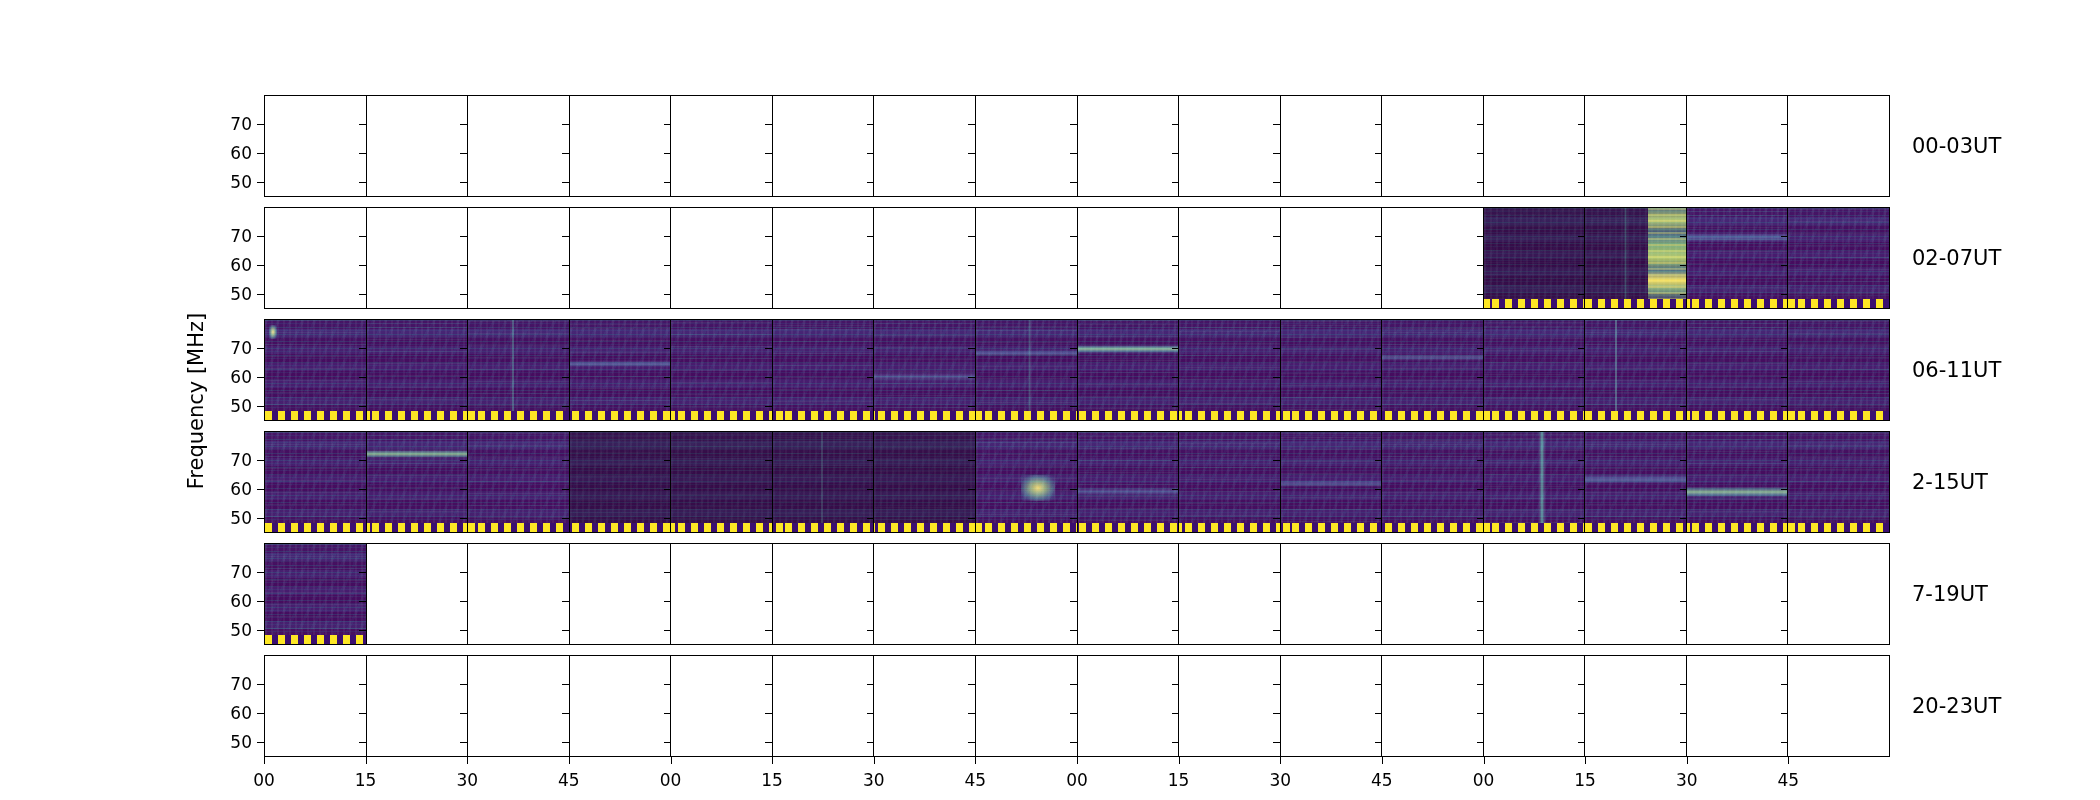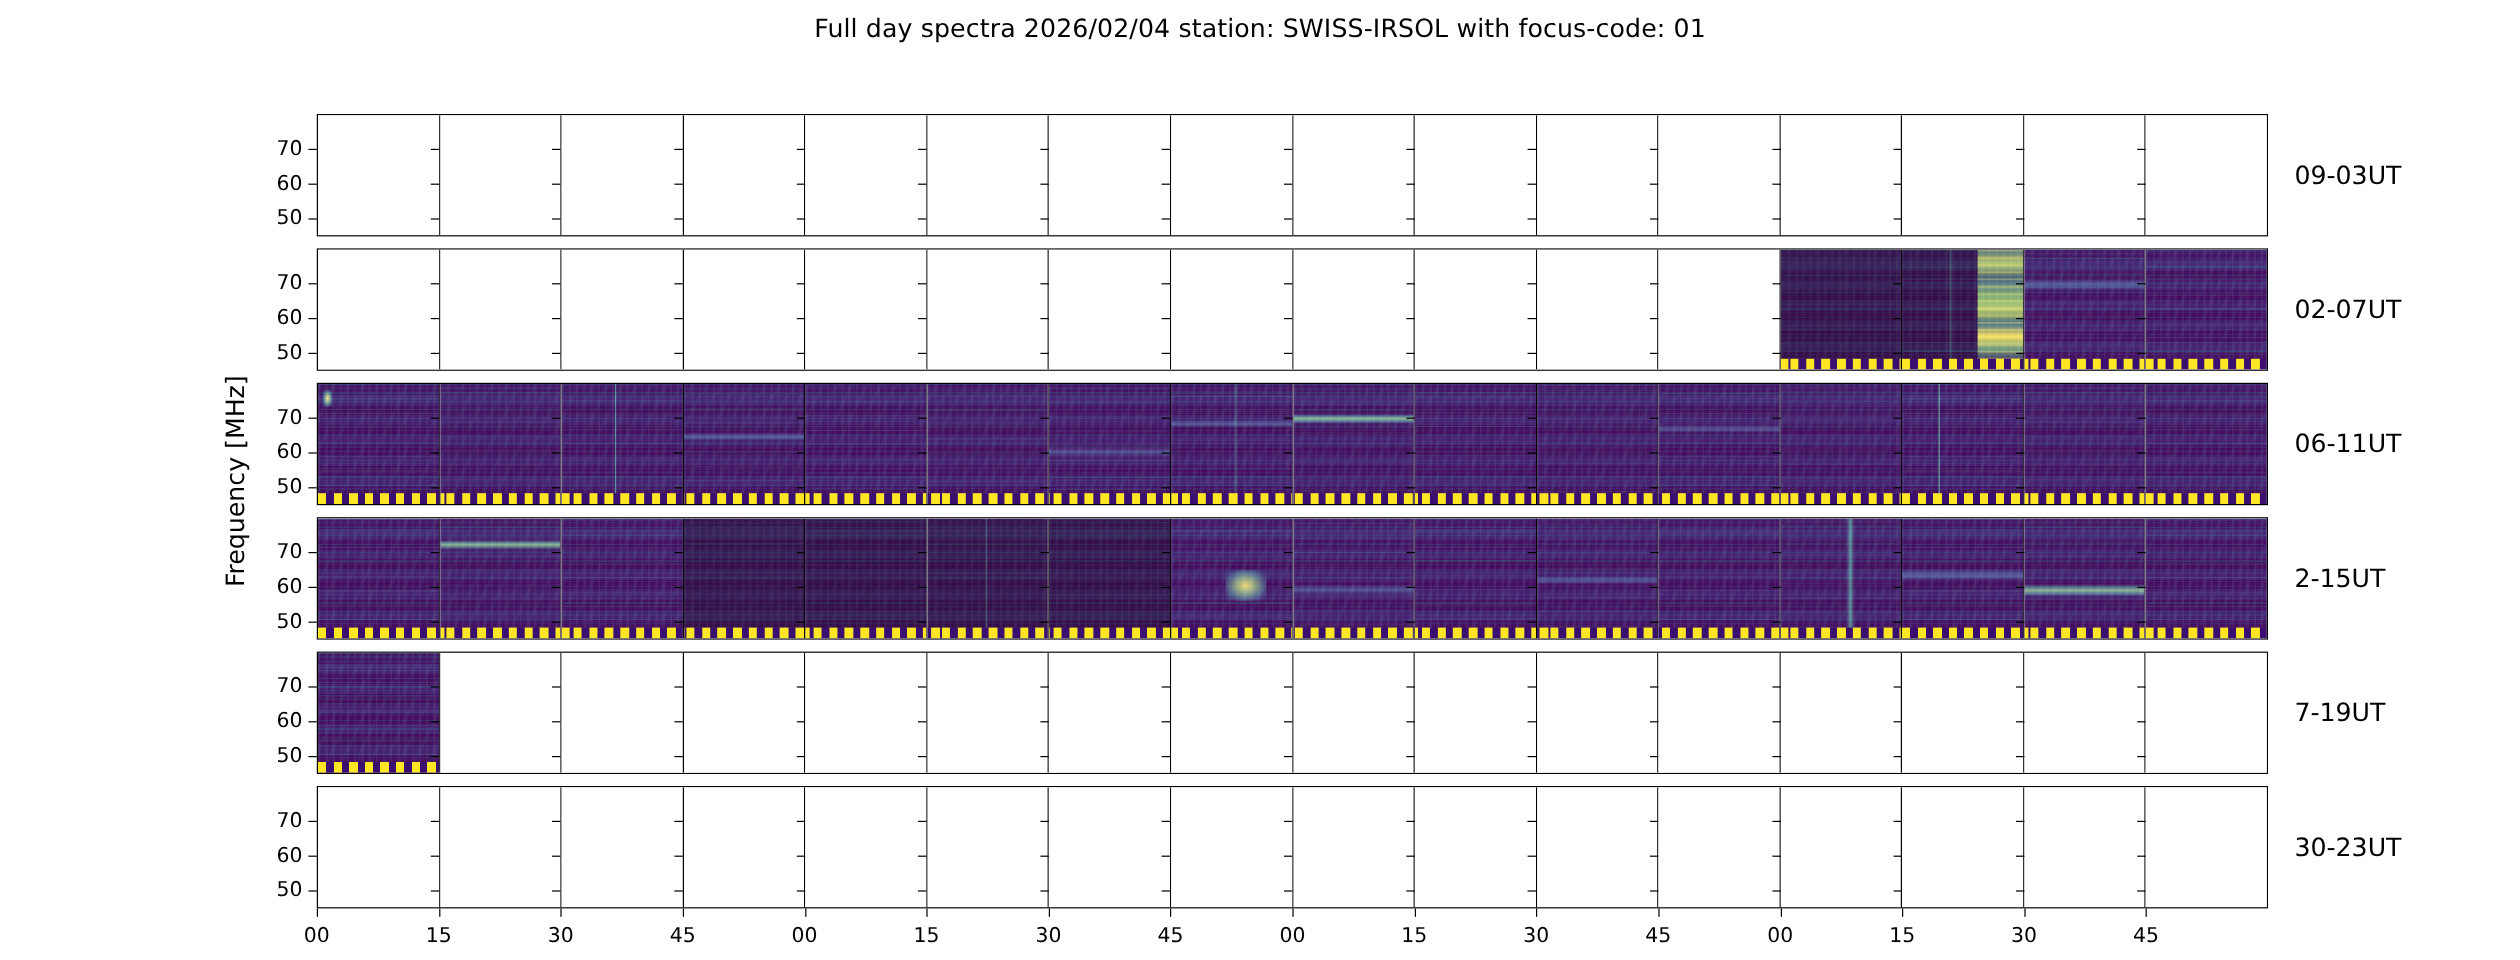--- a/index.html
+++ b/index.html
@@ -195,21 +195,20 @@
     left:calc(100% + 22px);
     top:50%;transform:translateY(-50%);
     font-size:21px;white-space:nowrap;color:#000;
   }
 </style>
 </head>
 <body>
 
 <div id="figure">
 
-  <div id="fig-title">Full day spectra 2026/02/04 station: SWISS-IRSOL with focus-code: 01</div>
 
   <div id="ylabel">
     <span id="ylabel-inner">Frequency [MHz]</span>
   </div>
 
   <div id="rows-host">
       <div class="row" style="top: 95px;">
         <div class="row-frame">
           <div class="panels">
             <div class="panel empty"></div>
@@ -274,21 +273,21 @@
         <div class="ytick-inner" style="left: 1212.5px; top: 85.7143%;"></div>
         <div class="ytick-inner" style="left: 1314.12px; top: 28.5714%;"></div>
         <div class="ytick-inner" style="left: 1314.12px; top: 57.1429%;"></div>
         <div class="ytick-inner" style="left: 1314.12px; top: 85.7143%;"></div>
         <div class="ytick-inner" style="left: 1415.75px; top: 28.5714%;"></div>
         <div class="ytick-inner" style="left: 1415.75px; top: 57.1429%;"></div>
         <div class="ytick-inner" style="left: 1415.75px; top: 85.7143%;"></div>
         <div class="ytick-inner" style="left: 1517.38px; top: 28.5714%;"></div>
         <div class="ytick-inner" style="left: 1517.38px; top: 57.1429%;"></div>
         <div class="ytick-inner" style="left: 1517.38px; top: 85.7143%;"></div>
-        <div class="rowlabel">09-03UT</div>
+        <div class="rowlabel">00-03UT</div>
       </div>
       <div class="row" style="top: 207px;">
         <div class="row-frame">
           <div class="panels">
             <div class="panel empty"></div>
             <div class="panel empty"></div>
             <div class="panel empty"></div>
             <div class="panel empty"></div>
             <div class="panel empty"></div>
             <div class="panel empty"></div>
@@ -886,21 +885,21 @@
         <div class="ytick-inner" style="left: 1212.5px; top: 85.7143%;"></div>
         <div class="ytick-inner" style="left: 1314.12px; top: 28.5714%;"></div>
         <div class="ytick-inner" style="left: 1314.12px; top: 57.1429%;"></div>
         <div class="ytick-inner" style="left: 1314.12px; top: 85.7143%;"></div>
         <div class="ytick-inner" style="left: 1415.75px; top: 28.5714%;"></div>
         <div class="ytick-inner" style="left: 1415.75px; top: 57.1429%;"></div>
         <div class="ytick-inner" style="left: 1415.75px; top: 85.7143%;"></div>
         <div class="ytick-inner" style="left: 1517.38px; top: 28.5714%;"></div>
         <div class="ytick-inner" style="left: 1517.38px; top: 57.1429%;"></div>
         <div class="ytick-inner" style="left: 1517.38px; top: 85.7143%;"></div>
-        <div class="rowlabel">30-23UT</div>
+        <div class="rowlabel">20-23UT</div>
       </div>
     </div>
 
   <div id="xaxis-host" style="position: absolute; left: 264px; top: 757px; width: 1626px; height: 0px;">
       <div class="xtick" style="left: 0px;"></div>
       <div class="xtick-label" style="left: 0px;">00</div>
       <div class="xtick" style="left: 101.625px;"></div>
       <div class="xtick-label" style="left: 101.625px;">15</div>
       <div class="xtick" style="left: 203.25px;"></div>
       <div class="xtick-label" style="left: 203.25px;">30</div>

